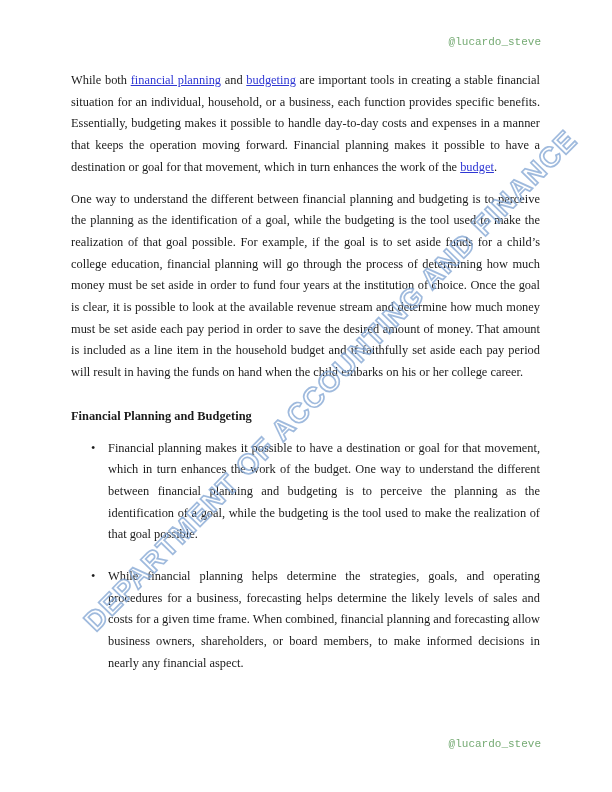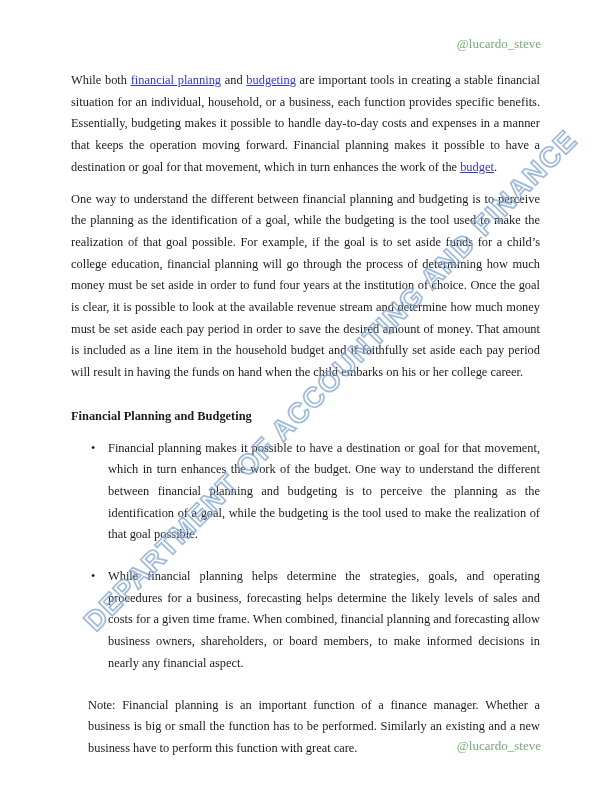--- a/index.html
+++ b/index.html
@@ -9,23 +9,24 @@
     font-family: "Liberation Serif", serif;
     color: var(--text-black, #1b1b1b);
     position: relative;
     overflow: hidden;
   }
   .page { position: absolute; inset: 0; }
 
   .handle {
     position: absolute;
     right: 71px;
-    font-size: 13px;
+    font-size: 11px;
     color: var(--handle-green, #76ab74);
     white-space: nowrap;
+    font-family: Liberation Mono, monospace;
   }
   .header-handle { top: 36px; }
   .footer-handle { top: 738px; }
 
   .content {
     position: absolute;
     left: 71px; right: 72px; top: 70px;
     z-index: 2;
   }
   .para {
@@ -99,21 +100,20 @@
 
     <p class="para">One way to understand the different between financial planning and budgeting is to perceive the planning as the identification of a goal, while the budgeting is the tool used to make the realization of that goal possible. For example, if the goal is to set aside funds for a child’s college education, financial planning will go through the process of determining how much money must be set aside in order to fund four years at the institution of choice. Once the goal is clear, it is possible to look at the available revenue stream and determine how much money must be set aside each pay period in order to save the desired amount of money. That amount is included as a line item in the household budget and if faithfully set aside each pay period will result in having the funds on hand when the child embarks on his or her college career.</p>
 
     <h2 class="section-heading">Financial Planning and Budgeting</h2>
 
     <ul class="bullet-list">
       <li><span class="bullet-glyph">•</span><span>Financial planning makes it possible to have a destination or goal for that movement, which in turn enhances the work of the budget. One way to understand the different between financial planning and budgeting is to perceive the planning as the identification of a goal, while the budgeting is the tool used to make the realization of that goal possible.</span></li>
       <li><span class="bullet-glyph">•</span><span>While financial planning helps determine the strategies, goals, and operating procedures for a business, forecasting helps determine the likely levels of sales and costs for a given time frame. When combined, financial planning and forecasting allow business owners, shareholders, or board members, to make informed decisions in nearly any financial aspect.</span></li>
     </ul>
 
-    <p class="para note">Note: Financial planning is an important function of a finance manager.  Whether a business is big or small the function has to be performed.  Similarly an existing and a new business have to perform this function with great care.</p>
 
   </div>
 
   <div class="handle footer-handle">@lucardo_steve</div>
 
   <div class="watermark"><span>DEPARTMENT OF ACCOUNTING AND FINANCE</span></div>
 
 </div>
 
 </body></html>

